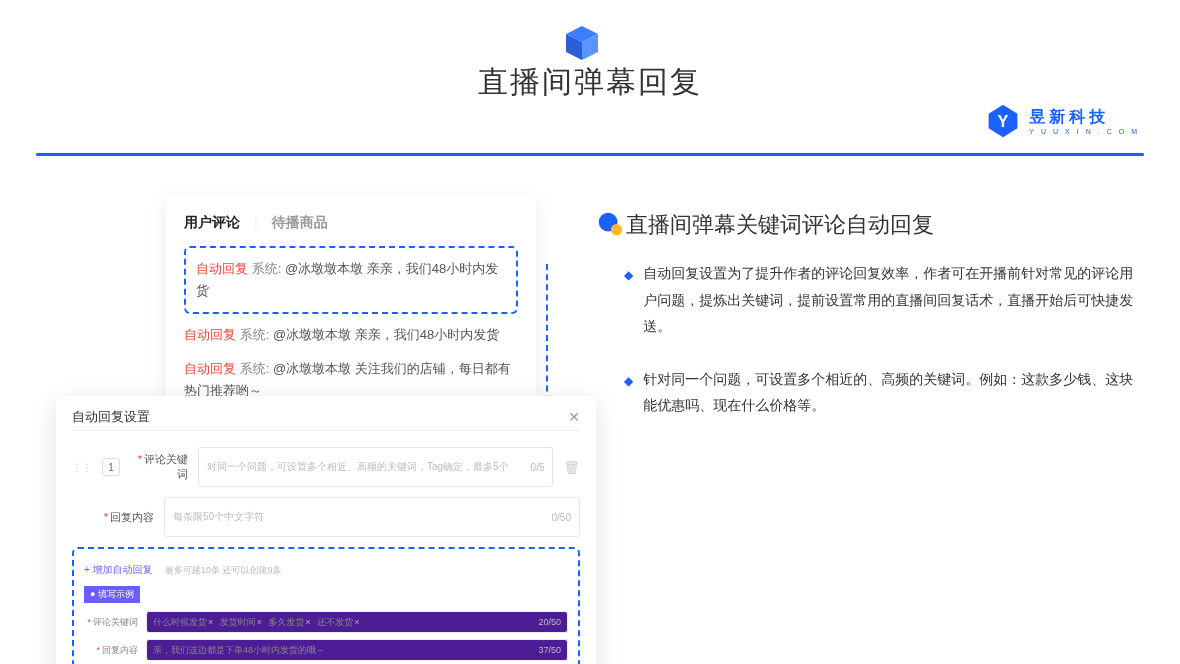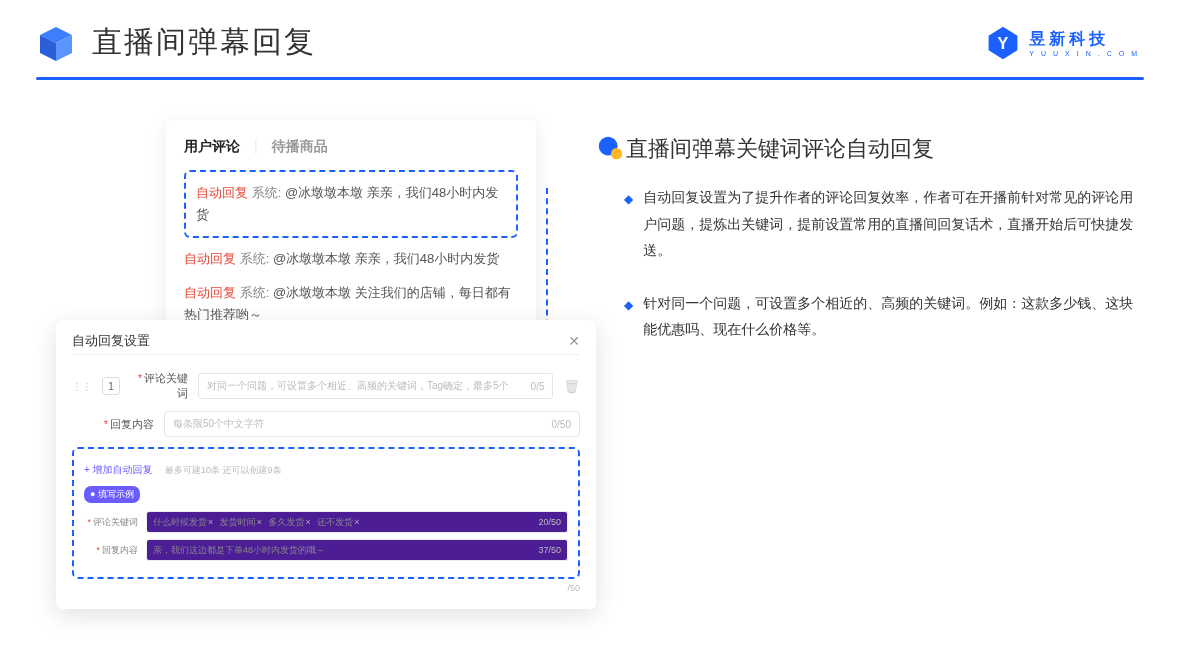--- a/index.html
+++ b/index.html
@@ -1,19 +1,19 @@
 <!DOCTYPE html>
 <html><head>
 <meta charset="utf-8">
 <style>
 * { margin: 0; padding: 0; box-sizing: border-box; }
 body { width: 1180px; height: 664px; background: #fff; font-family: "Microsoft YaHei", Arial, sans-serif; position: relative; overflow: hidden; }
 
 
-.header { display: flex; align-items: center; padding: 22px 36px 0 36px; }
+.header { display: flex; align-items: center; padding: 22px 36px 0 36px; flex-direction: column; }
 .header-icon { width: 40px; height: 40px; margin-right: 16px; }
 .header-title { font-size: 30px; color: #333; font-weight: 400; letter-spacing: 2px; }
 .header-logo { margin-left: auto; display: flex; align-items: center; gap: 8px; }
 .logo-mark { width: 36px; height: 36px; }
 .logo-text { display: flex; flex-direction: column; }
 .logo-text-cn { font-size: 16px; color: #1a61ff; font-weight: bold; letter-spacing: 4px; }
 .logo-text-en { font-size: 7px; color: #1a61ff; letter-spacing: 7px; }
 .header-rule { height: 3px; background: #1a61ff; margin: 14px 36px 0; border-radius: 2px; }
 
 
@@ -36,30 +36,30 @@
 
 
 .settings-modal { position: absolute; left: 20px; top: 210px; width: 540px; background: #fff; box-shadow: 0 6px 24px rgba(0,0,0,0.12); border-radius: 6px; padding: 12px 16px 16px; }
 .modal-head { display: flex; justify-content: space-between; align-items: center; font-size: 13px; color: #333; padding: 0 0 4px; border-bottom: 1px solid #f0f0f0; margin-bottom: 16px; }
 .modal-close { color: #999; font-size: 14px; }
 .form-row { display: flex; align-items: center; gap: 10px; margin-bottom: 10px; font-size: 11px; }
 .row-num { width: 18px; height: 18px; border: 1px solid #ddd; border-radius: 3px; display: flex; align-items: center; justify-content: center; color: #666; font-size: 10px; margin-right: 4px; }
 .drag-handle { color: #ccc; font-size: 10px; }
 .star { color: #e74c3c; margin-right: 2px; }
 .field-label { font-size: 11px; color: #555; width: 54px; text-align: right; }
-.field-input { flex: 1; height: 26px; border: 1px solid #e5e5e5; border-radius: 3px; padding: 0 8px; display: flex; align-items: center; justify-content: space-between; font-size: 10px; color: #bbb; }
+.field-input { flex: 1; height: 40px; border: 1px solid #e5e5e5; border-radius: 3px; padding: 0 8px; display: flex; align-items: center; justify-content: space-between; font-size: 10px; color: #bbb; }
 .field-input .count { color: #bbb; font-size: 10px; }
 .trash { color: #ccc; font-size: 13px; }
 .indent { margin-left: 28px; }
 
 
 .example-box { border: 2px dashed #1a61ff; border-radius: 6px; padding: 10px 10px; margin-top: 8px; }
 .add-link { color: #6b5cff; font-size: 10px; margin-bottom: 8px; }
 .add-hint { color: #bbb; font-size: 9px; margin-left: 8px; }
-.example-badge { background: #6b5cff; color: #fff; font-size: 9px; padding: 2px 6px; border-radius: 7px; display: inline-block; margin-bottom: 8px; }
+.example-badge { background: #6b5cff; color: #fff; font-size: 9px; padding: 2px 6px; border-radius: 0; display: inline-block; margin-bottom: 8px; }
 .ex-row { display: flex; align-items: center; gap: 8px; margin-bottom: 6px; font-size: 9px; }
 .ex-label { width: 54px; text-align: right; color: #888; }
 .ex-input { flex: 1; height: 22px; border: 1px solid #eee; border-radius: 3px; padding: 0 6px; display: flex; align-items: center; justify-content: space-between; font-size: 9px; color: #888; background: #4c1d95; }
 .tag { color: #888; }
 .tag::after { content: "×"; margin: 0 4px 0 1px; color: #aaa; }
 .ex-count { color: #bbb; font-size: 9px; }
 .bottom-hint { display: flex; justify-content: flex-end; font-size: 9px; color: #bbb; margin-top: 4px; }
 
 
 .section-head { display: flex; align-items: center; gap: 2px; margin-bottom: 20px; }

